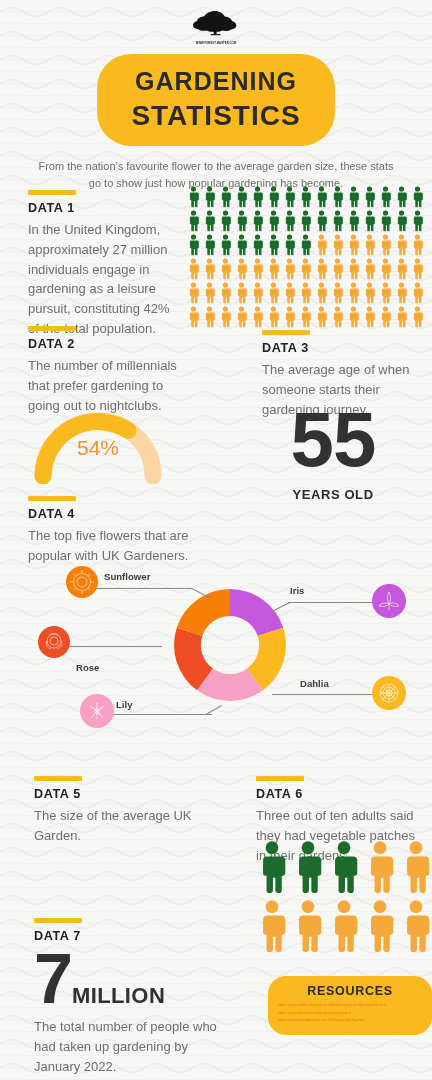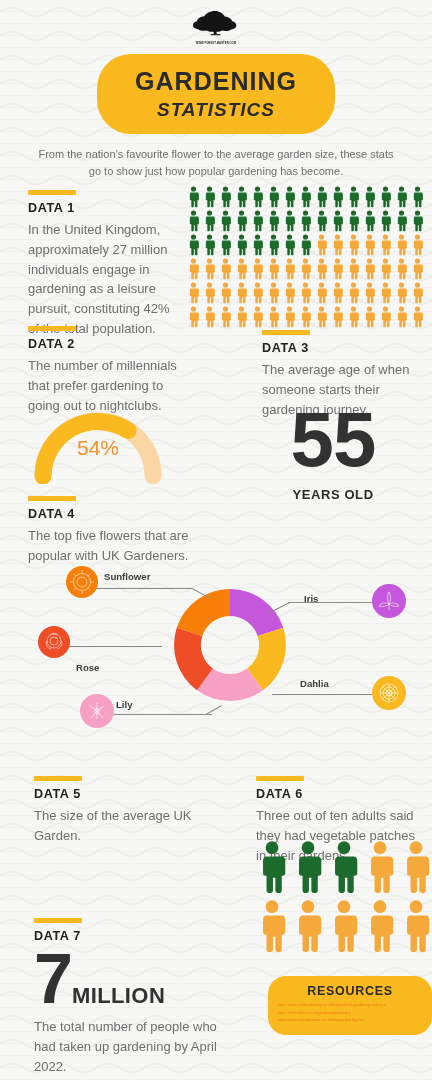--- a/index.html
+++ b/index.html
@@ -25,21 +25,21 @@
   .logo-tree { display:inline-block; position:relative; width:52px; height:30px; }
   .logo-url { font-size:2.7px; letter-spacing:.1px; color:#1b1b1b; text-align:center; font-weight:700; margin-top:-1px;}
   .title-pill {
     margin: 9px auto 0; width: 238px; padding: 12px 8px 13px;
     background: #FAB91E; border-radius: 34px; text-align:center;
   }
   .title-l1, .title-l2 {
     font-weight: 800; color: #2b2b2b; letter-spacing: 1.0px;
     font-size: 25px; line-height: 1.26;
   }
-  .title-l2 { font-size: 19px; font-style: italic; }
+  .title-l2 { font-size: 28px; }
   .intro {
     margin: 12px auto 4px; width: 366px; text-align:center;
     color: #6f6f6f; font-size: 11px; line-height: 1.55;
   }
 
   
   .bar { width: 48px; height: 5px; background: #FAB91E; border-radius: 1px; }
   .dhead { font-size: 12.6px; font-weight: 800; color: #222; letter-spacing: .6px; margin-top: 6px; }
   .dbody { font-size: 13px; color: #6f6f6f; line-height: 1.52; margin-top: 5px; }
 
@@ -758,21 +758,21 @@
             <circle cx="17" cy="17" r="6"></circle>
             <circle cx="17" cy="17" r="9"></circle>
         <path d="M17 8v18M8 17h18M10.5 10.5l13 13M23.5 10.5l-13 13"></path>
           </g>
       </svg>
     </div>
 
     <div class="fl-label" style="left:104px; top:571px;">Sunflower</div>
     <div class="fl-label" style="left:76px;  top:662px;">Rose</div>
     <div class="fl-label" style="left:116px; top:699px;">Lily</div>
-    <div class="fl-label" style="left:304px; top:585px;margin-top:8px;">Iris</div>
+    <div class="fl-label" style="left:290px; top:585px;">Iris</div>
     <div class="fl-label" style="left:300px; top:678px;">Dahlia</div>
 
     <div class="blk" style="left:34px; top:776px; width:170px;">
       <div class="bar"></div>
       <div class="dhead">DATA 5</div>
       <div class="dbody">The size of the average UK Garden.</div>
     </div>
 
     <div class="blk" style="left:256px; top:776px; width:168px;">
       <div class="bar"></div>
@@ -844,21 +844,21 @@
         </div>
     </div>
 
     <div class="blk" style="left:34px; top:918px; width:180px;">
       <div class="bar"></div>
       <div class="dhead">DATA 7</div>
     </div>
     <div class="blk" style="left:34px; top:944px; width:200px;">
       <span class="bignum" style="font-size:70px; line-height:1;">7</span><span class="bignum" style="font-size:22px; letter-spacing:.4px;text-align:center;">MILLION</span>
     </div>
-    <div class="blk dbody" style="left:34px; top:1017px; width:186px; margin-top:0;">The total number of people who had taken up gardening by April 2022.</div>
+    <div class="blk dbody" style="left:34px; top:1017px; width:186px; margin-top:0;">The total number of people who had taken up gardening by January 2022.</div>
 
     <div class="res-box" style="left:268px; top:976px; width:164px;">
       <div class="res-title">RESOURCES</div>
       <div class="res-list" id="reslist">
           <span class="res-link">https://www.cladcodecking.co.uk/blog/post/uk-gardening-statistics</span>
           <span class="res-link">https://horticulture.co.uk/gardening/statistics/</span>
           <span class="res-link">https://www.ashridgetrees.co.uk/blog/garden-figures/</span>
         </div>
     </div>
 

